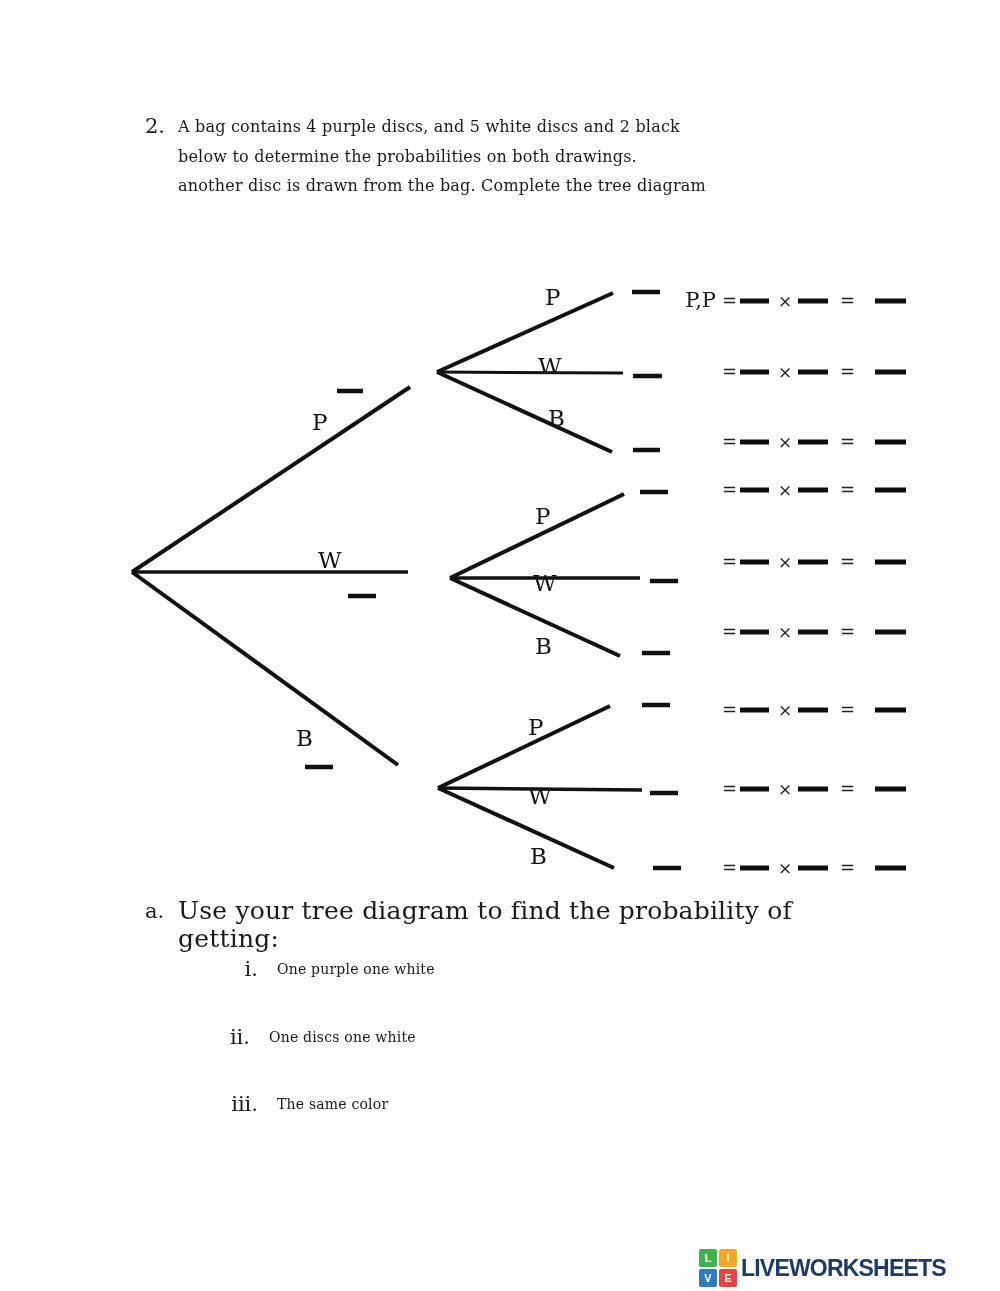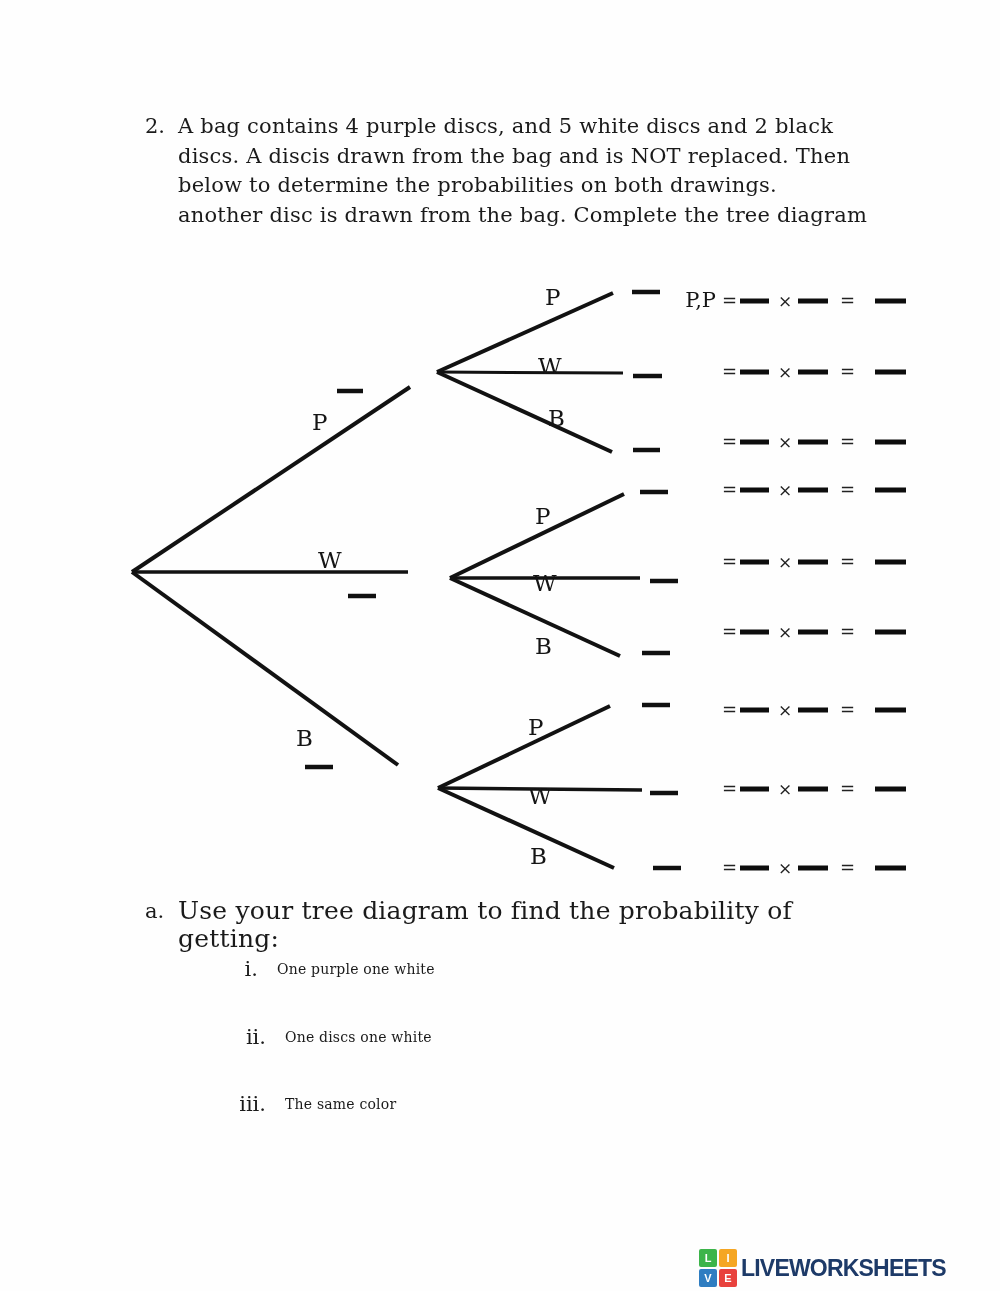--- a/index.html
+++ b/index.html
@@ -13,21 +13,21 @@
   }
   .sheet { position:absolute; inset:0; }
 
   
   .problem {
     position:absolute; left:145px; top:112px; width:745px;
     display:flex;
   }
   .problem .num { width:33px; flex:0 0 33px; font-size:21px; line-height:29.5px; }
   .problem .lines { flex:1; }
-  .problem .lines span { display:block; font-size:21px; line-height:29.5px; letter-spacing:.2px; }
+  .problem .lines span { display:block; font-size:16px; line-height:29.5px; letter-spacing:.2px; }
 
   
   svg.diagram { position:absolute; left:0; top:0; width:1000px; height:1291px; }
   svg .branch { stroke:#121212; fill:none; }
   svg .blank  { stroke:#101010; stroke-width:4.5; }
   svg .eq-blank { stroke:#0d0d0d; stroke-width:5; }
   svg text { fill:#151515; font-family:"DejaVu Serif", serif; }
   svg .node-label { font-size:23px; }
   svg .eq-label { font-size:21px; }
   svg .eq-sym { font-size:18px; fill:#222; }
@@ -37,22 +37,22 @@
   .part-a {
     position:absolute; left:145px; top:897px; width:700px; display:flex;
   }
   .part-a .marker { width:33px; flex:0 0 33px; font-size:21px; line-height:28px; }
   .part-a .text { font-size:25px; line-height:28px; letter-spacing:.2px; }
 
   .roman-item { position:absolute; display:flex; }
   .roman-item .rnum { width:97px; text-align:right; padding-right:19px; font-size:21px; line-height:28px; }
   .roman-item .rtext { font-size:14px; line-height:28px; letter-spacing:.2px; }
   .item-i   { left:180px; top:955px; }
-  .item-ii  { left:188px; top:1023px; }
-  .item-iii { left:188px; top:1090px; }
+  .item-ii  { left:172px; top:1023px; }
+  .item-iii { left:180px; top:1090px; }
 
   
   .footer {
     position:absolute; left:698px; top:1247px; height:42px;
     display:flex; align-items:center;
   }
   .logo-grid {
     width:40px; height:40px;
     display:grid; grid-template-columns:1fr 1fr; grid-template-rows:1fr 1fr;
     gap:2px; padding:1px;
@@ -70,21 +70,20 @@
 </style>
 </head>
 <body>
 
 <div class="sheet">
 
   <div class="problem">
     <div class="num">2.</div>
     <div class="lines">
       <span>A bag contains 4 purple discs, and 5 white discs and 2 black</span>
-      <span>discs. A discis drawn from the bag and is NOT replaced. Then</span>
       <span>below to determine the probabilities on both drawings.</span>
       <span>another disc is drawn from the bag. Complete the tree diagram</span>
     </div>
   </div>
 
   <svg class="diagram" viewBox="0 0 1000 1291">
 
     <line class="branch" x1="132" y1="572" x2="410" y2="387" stroke-width="4"></line>
     <line class="branch" x1="132" y1="572" x2="408" y2="572" stroke-width="3.4"></line>
     <line class="branch" x1="132" y1="572" x2="398" y2="765" stroke-width="4"></line>

